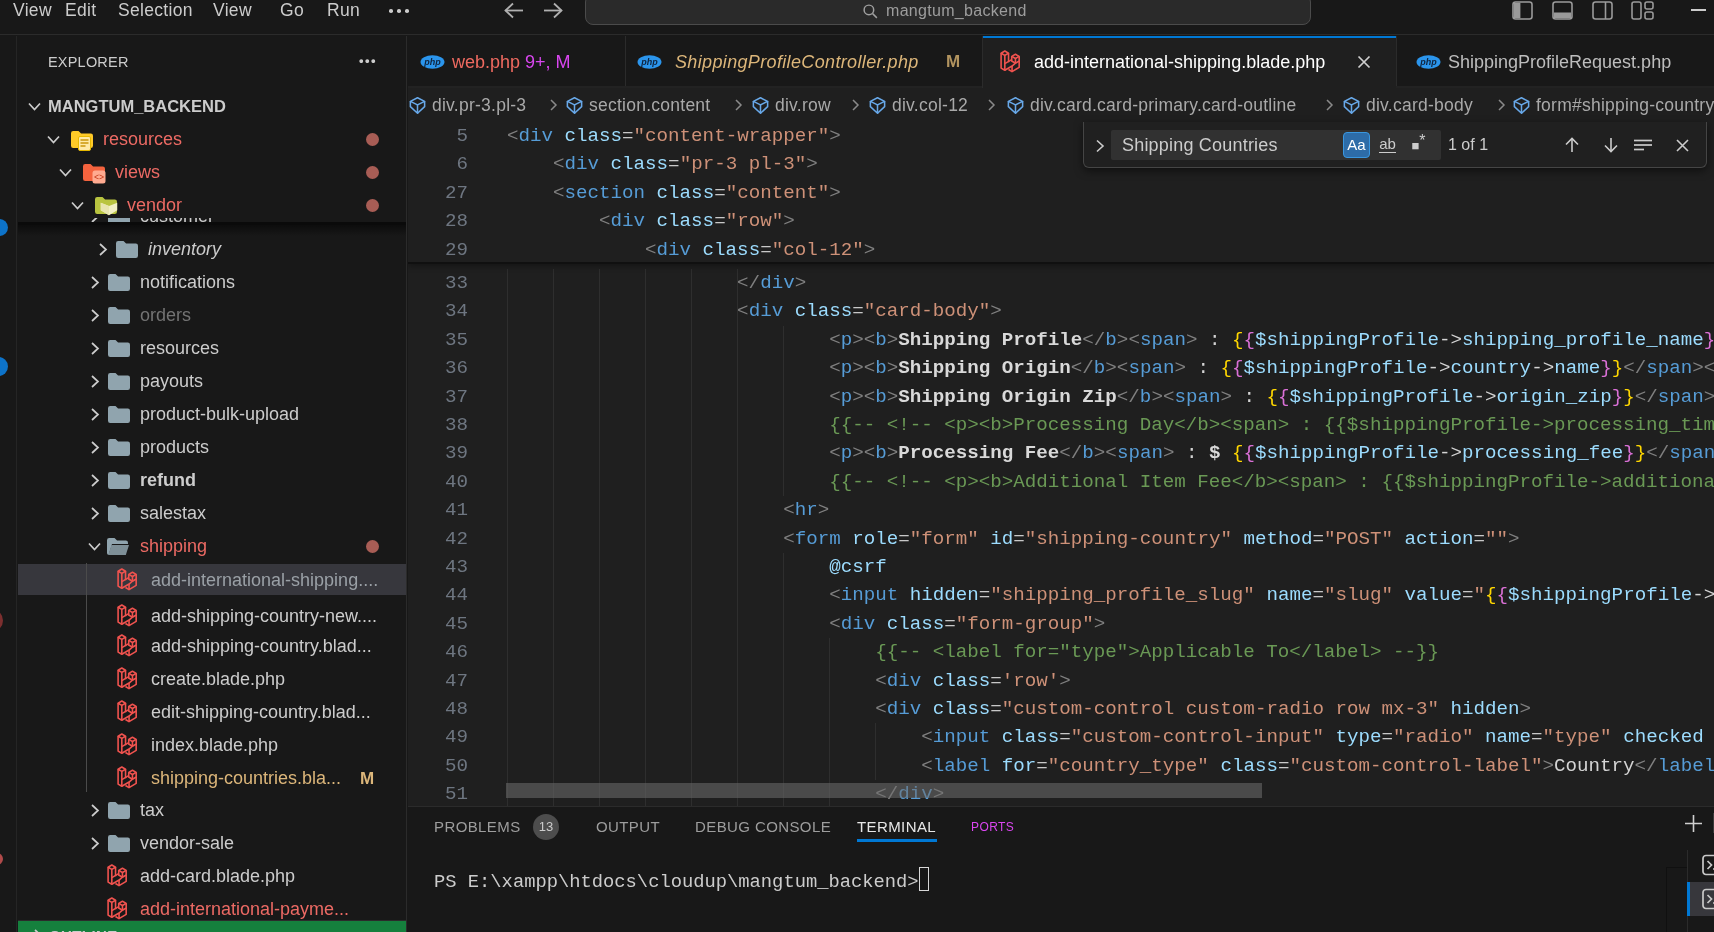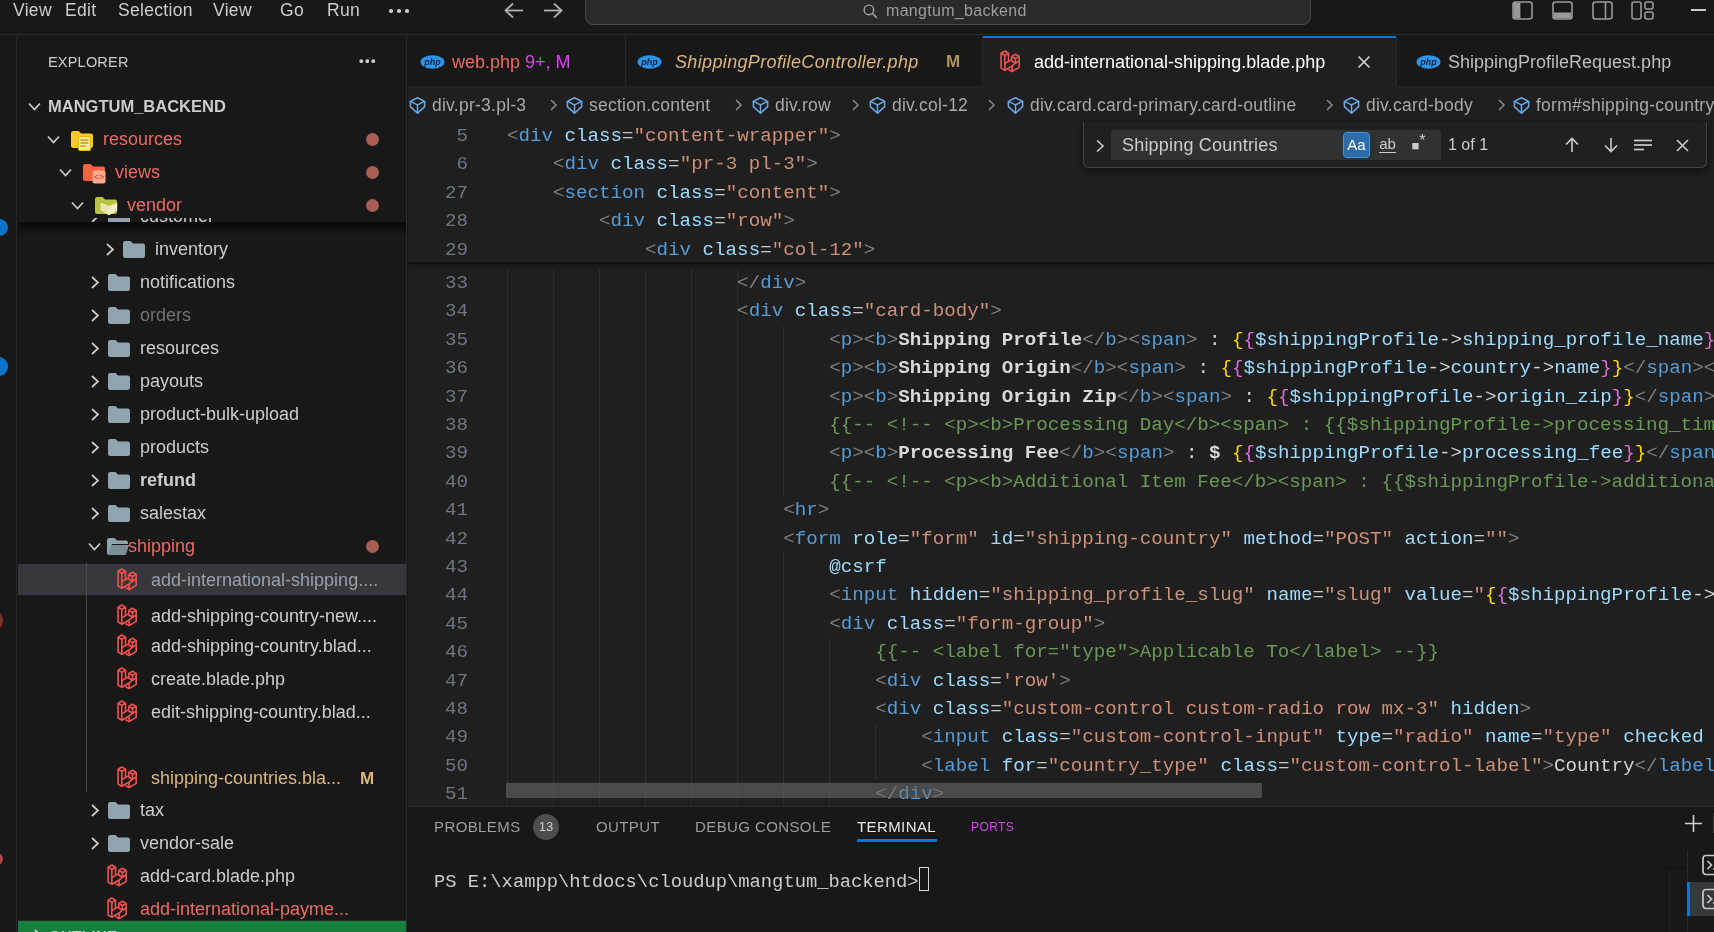--- a/index.html
+++ b/index.html
@@ -90,21 +90,21 @@
     <div class="abs" style="left:341px;top:17px;color:#cccccc;font-size:13px;letter-spacing:1.5px;font-weight:bold;">•••</div>
     <div class="abs" style="left:0;top:164px;width:389px;height:33px;">
       <svg class="abs" style="left:68px;top:8px;" width="17" height="17" viewBox="0 0 17 17">
         <path d="M6 3 L12 8.5 L6 14" stroke="#cccccc" stroke-width="1.7" fill="none"></path>
       </svg>
       <svg class="abs" style="left:89px;top:7px;" width="23" height="19" viewBox="0 0 23 19">
         <path d="M1 3.2 a2.2 2.2 0 0 1 2.2 -2.2 h5.3 l2.6 2.6 h9.7 a2.2 2.2 0 0 1 2.2 2.2 v10 a2.2 2.2 0 0 1 -2.2 2.2 h-17.6 a2.2 2.2 0 0 1 -2.2 -2.2 z" fill="#90a4ae"></path>
       </svg>
       <div class="abs" style="left:122px;top:0;height:33px;line-height:33px;font-size:18px;color:#cccccc;white-space:nowrap;">customer</div>
     </div>
-    <div class="abs" style="left:15px;top:197px;width:389px;height:33px;">
+    <div class="abs" style="left:8px;top:197px;width:389px;height:33px;font-style:italic;">
       <svg class="abs" style="left:68px;top:8px;" width="17" height="17" viewBox="0 0 17 17">
         <path d="M6 3 L12 8.5 L6 14" stroke="#cccccc" stroke-width="1.7" fill="none"></path>
       </svg>
       <svg class="abs" style="left:89px;top:7px;" width="23" height="19" viewBox="0 0 23 19">
         <path d="M1 3.2 a2.2 2.2 0 0 1 2.2 -2.2 h5.3 l2.6 2.6 h9.7 a2.2 2.2 0 0 1 2.2 2.2 v10 a2.2 2.2 0 0 1 -2.2 2.2 h-17.6 a2.2 2.2 0 0 1 -2.2 -2.2 z" fill="#90a4ae"></path>
       </svg>
       <div class="abs" style="left:122px;top:0;height:33px;line-height:33px;font-size:18px;color:#cccccc;white-space:nowrap;">inventory</div>
     </div>
     <div class="abs" style="left:0;top:230px;width:389px;height:33px;">
       <svg class="abs" style="left:68px;top:8px;" width="17" height="17" viewBox="0 0 17 17">
@@ -179,21 +179,21 @@
       <div class="abs" style="left:122px;top:0;height:33px;line-height:33px;font-size:18px;color:#cccccc;white-space:nowrap;">salestax</div>
     </div>
     <div class="abs" style="left:0;top:494px;width:389px;height:33px;">
       <svg class="abs" style="left:68px;top:8px;" width="17" height="17" viewBox="0 0 17 17">
         <path d="M3 5.5 L8.5 11.5 L14 5.5" stroke="#cccccc" stroke-width="1.7" fill="none"></path>
       </svg>
       <svg class="abs" style="left:88px;top:7px;" width="24" height="19" viewBox="0 0 24 19">
         <path d="M1 3.2 a2.2 2.2 0 0 1 2.2 -2.2 h5.3 l2.6 2.6 h8.7 a2.2 2.2 0 0 1 2.2 2.2 v1.2 h-16 l-3.5 11 a2.2 2.2 0 0 1 -1.5 -2.1 z" fill="#90a4ae"></path>
         <path d="M5.5 8 h17.5 l-3.2 10 h-17.4 z" fill="#90a4ae" opacity="0.85"></path>
       </svg>
-      <div class="abs" style="left:110px;top:0;height:33px;line-height:33px;font-size:18px;color:#ec6a64;white-space:nowrap;">shipping</div>
+      <div class="abs" style="left:122px;top:0;height:33px;line-height:33px;font-size:18px;color:#ec6a64;white-space:nowrap;">shipping</div>
       <div class="abs" style="left:348px;top:10px;width:13px;height:13px;border-radius:50%;background:#a85d55;"></div>
     </div>
     <div class="abs" style="left:0;top:527.5px;width:389px;height:31px;background:#37373d;"></div>
     <div class="abs" style="left:0;top:527.5px;width:389px;height:33px;">
       <svg class="abs" style="left:99px;top:4px;" width="24" height="25" viewBox="0 0 22.5 23.5">
         <g fill="none" stroke="#f0534f" stroke-width="1.5" stroke-linejoin="round">
           <path d="M4.5 1 L8 3 L4.5 5 L1 3 Z"></path>
           <path d="M1 3 L1 17 L4.5 19 L4.5 5"></path>
           <path d="M8 3 L8 11.5"></path>
           <path d="M14.5 4 L18 6 L14.5 8 L11 6 Z"></path>
@@ -267,20 +267,37 @@
           <path d="M14.5 4 L18 6 L14.5 8 L11 6 Z"></path>
           <path d="M11 6 L11 10.3 L14.5 12.4 L18 10.3 L18 6"></path>
           <path d="M14.5 8 L14.5 12.4"></path>
           <path d="M4.5 12.8 L11 9.1"></path>
           <path d="M4.5 19 L11.3 15.1 L14.5 12.4"></path>
           <path d="M18 10.3 L18 16.3 L11.3 20.3 L11.3 15.1"></path>
           <path d="M11.3 20.3 L7.9 18.3"></path>
         </g>
       </svg>
       <div class="abs" style="left:133px;top:0;height:33px;line-height:33px;font-size:18px;color:#cccccc;white-space:nowrap;">edit-shipping-country.blad...</div>
+    </div>
+    <div class="abs" style="left:0;top:692.5px;width:389px;height:33px;">
+      <svg class="abs" style="left:99px;top:4px;" width="24" height="25" viewBox="0 0 22.5 23.5">
+        <g fill="none" stroke="#f0534f" stroke-width="1.5" stroke-linejoin="round">
+          <path d="M4.5 1 L8 3 L4.5 5 L1 3 Z"></path>
+          <path d="M1 3 L1 17 L4.5 19 L4.5 5"></path>
+          <path d="M8 3 L8 11.5"></path>
+          <path d="M14.5 4 L18 6 L14.5 8 L11 6 Z"></path>
+          <path d="M11 6 L11 10.3 L14.5 12.4 L18 10.3 L18 6"></path>
+          <path d="M14.5 8 L14.5 12.4"></path>
+          <path d="M4.5 12.8 L11 9.1"></path>
+          <path d="M4.5 19 L11.3 15.1 L14.5 12.4"></path>
+          <path d="M18 10.3 L18 16.3 L11.3 20.3 L11.3 15.1"></path>
+          <path d="M11.3 20.3 L7.9 18.3"></path>
+        </g>
+      </svg>
+      <div class="abs" style="left:133px;top:0;height:33px;line-height:33px;font-size:18px;color:#cccccc;white-space:nowrap;">index.blade.php</div>
     </div>
     <div class="abs" style="left:0;top:725.5px;width:389px;height:33px;">
       <svg class="abs" style="left:99px;top:4px;" width="24" height="25" viewBox="0 0 22.5 23.5">
         <g fill="none" stroke="#f0534f" stroke-width="1.5" stroke-linejoin="round">
           <path d="M4.5 1 L8 3 L4.5 5 L1 3 Z"></path>
           <path d="M1 3 L1 17 L4.5 19 L4.5 5"></path>
           <path d="M8 3 L8 11.5"></path>
           <path d="M14.5 4 L18 6 L14.5 8 L11 6 Z"></path>
           <path d="M11 6 L11 10.3 L14.5 12.4 L18 10.3 L18 6"></path>
           <path d="M14.5 8 L14.5 12.4"></path>

